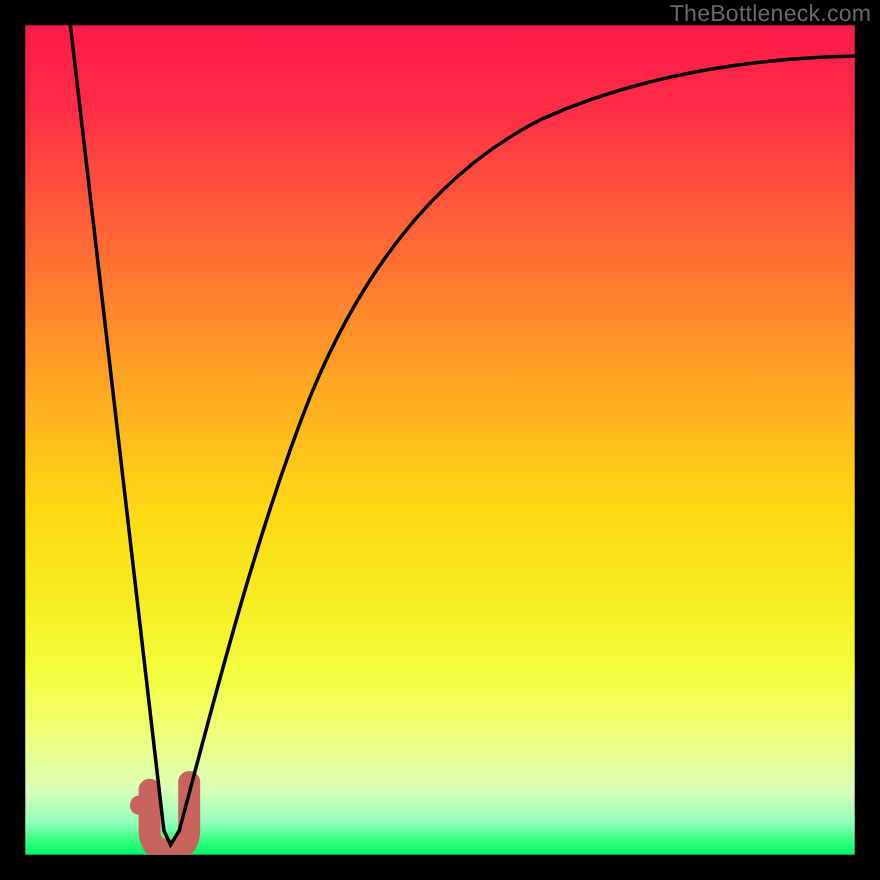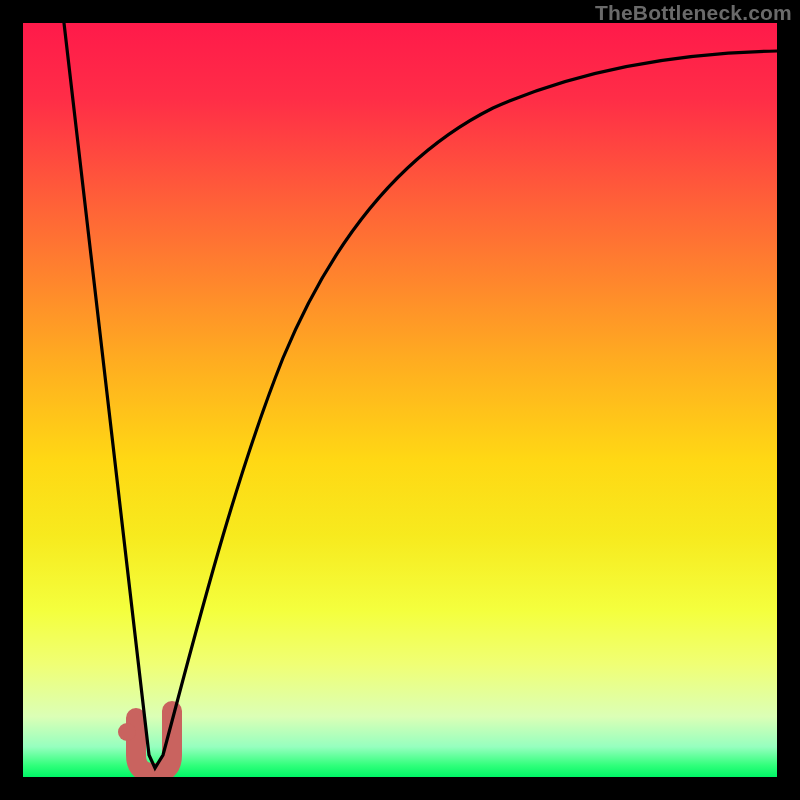--- a/index.html
+++ b/index.html
@@ -41,21 +41,21 @@
       #2fff7a 98.5%,
       #00f566 100%
     );
   }
   .watermark {
     position: absolute;
     top: 1px;
     right: 8px;
     color: #6a6a6a;
     font-size: 21px;
-    font-weight: 700;
+    font-weight: 400;
     letter-spacing: 0.2px;
     user-select: none;
   }
   svg.curve {
     position: absolute;
     left: 0;
     top: 0;
     width: 754px;
     height: 754px;
   }

